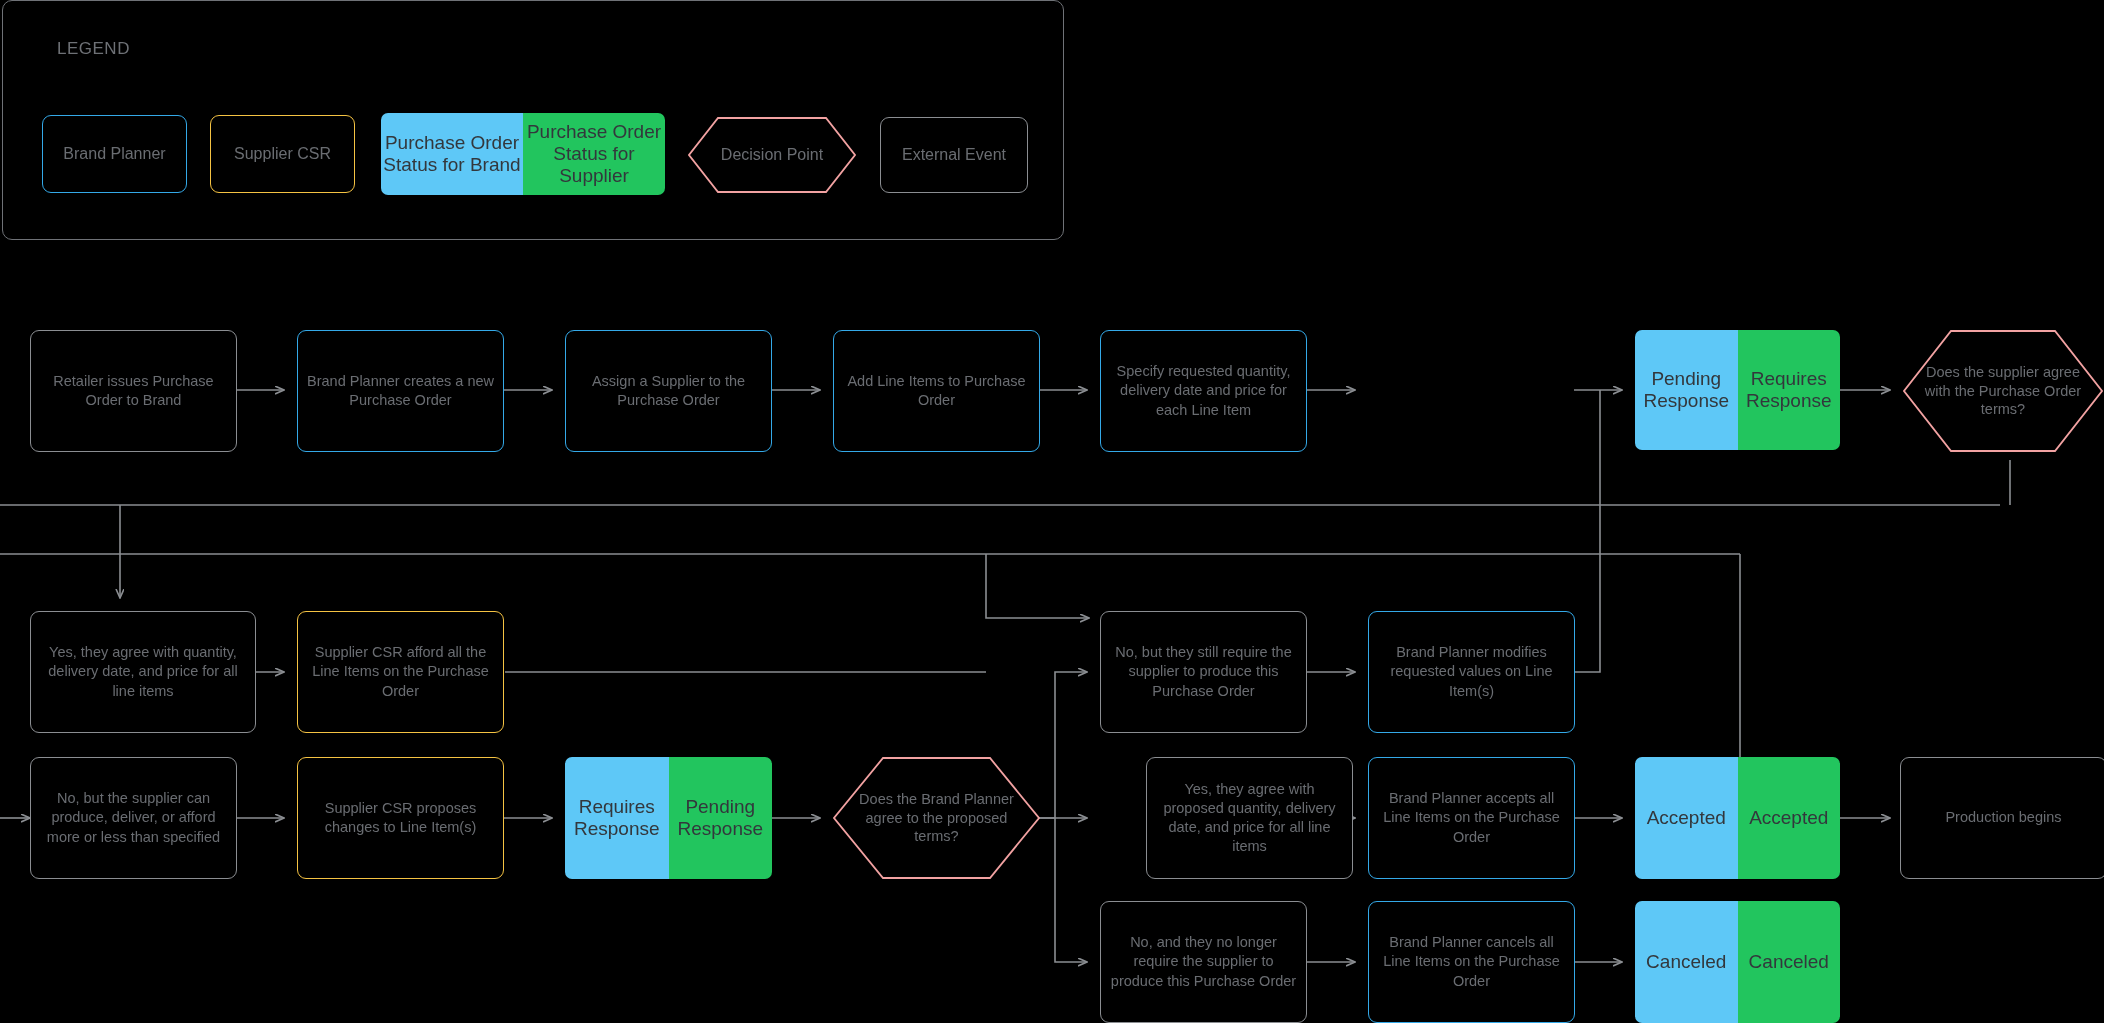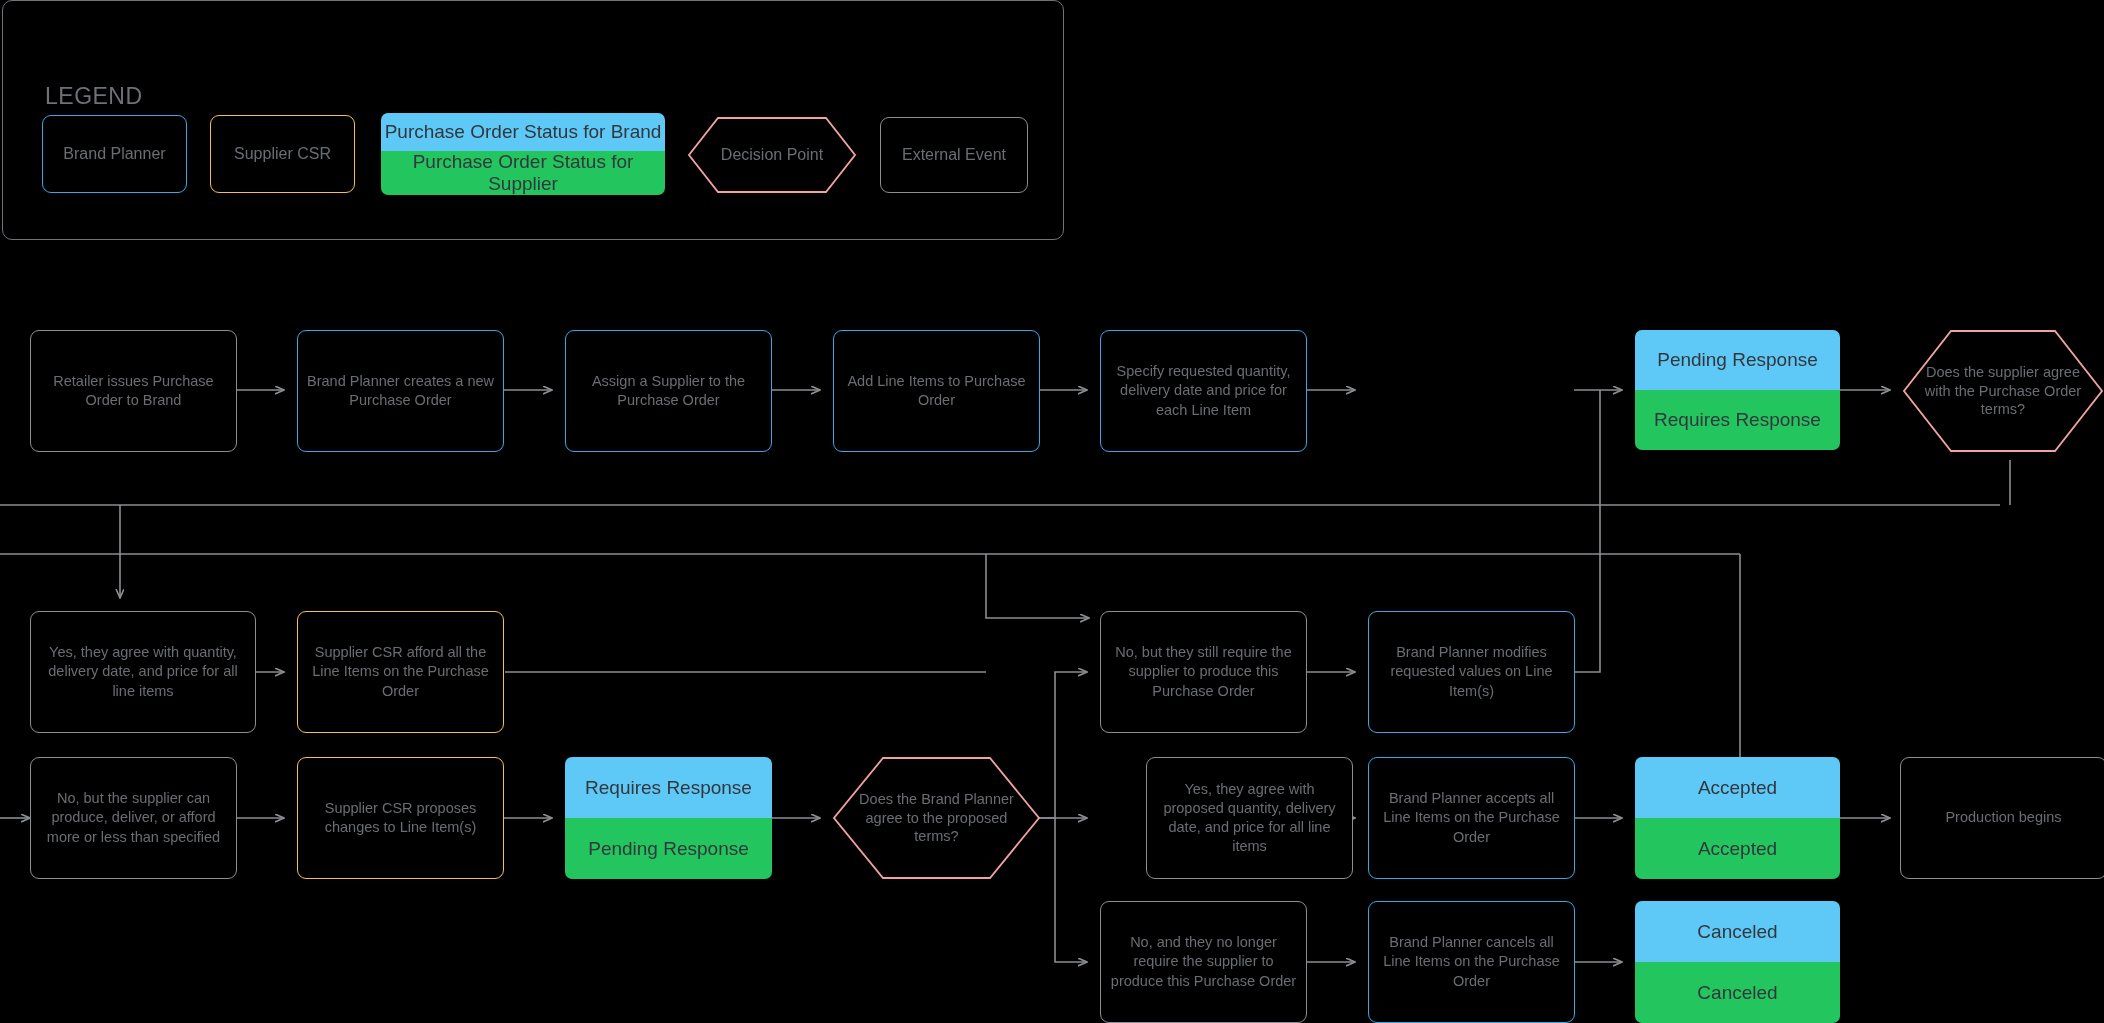--- a/index.html
+++ b/index.html
@@ -10,40 +10,40 @@
   }
   .canvas{position:absolute;left:0;top:0;width:2104px;height:1023px;}
 
   
   .legend-box{
     position:absolute;left:2px;top:0px;width:1062px;height:240px;
     border:1px solid #6f7277;border-radius:10px;box-sizing:border-box;
     background:#000;
   }
   .legend-title{
-    position:absolute;left:42px;top:38px;
-    font-size:23px;letter-spacing:.5px;color:#6e7176;margin-top:44px;
+    position:absolute;left:54px;top:38px;
+    font-size:17px;letter-spacing:.5px;color:#6e7176;
   }
   
   .node{
     position:absolute;box-sizing:border-box;
     display:flex;align-items:center;justify-content:center;
     text-align:center;line-height:1.32;
     background:#000;border-radius:9px;
   }
   .node span{display:block;padding:0 9px;}
   .n-gray{border:1.6px solid #8b8e92;color:#6a6d72;}
   .n-blue{border:1.6px solid #34a9e8;color:#6a6d72;}
   .n-yellow{border:1.6px solid #f6c košík;}
   .n-yellow{border:1.6px solid #f5c343;color:#6a6d72;}
 
   
   .status{
     position:absolute;box-sizing:border-box;border-radius:7px;overflow:hidden;
-    display:flex;flex-direction:column;
+    display:flex;flex-direction:row;
   }
   .status .half{
     flex:1;display:flex;align-items:center;justify-content:center;
     text-align:center;color:#33373c;font-size:19px;
   }
   .status .top{background:#5ec8f7;}
   .status .bot{background:#22c55e;}
 
   
   .hex{

